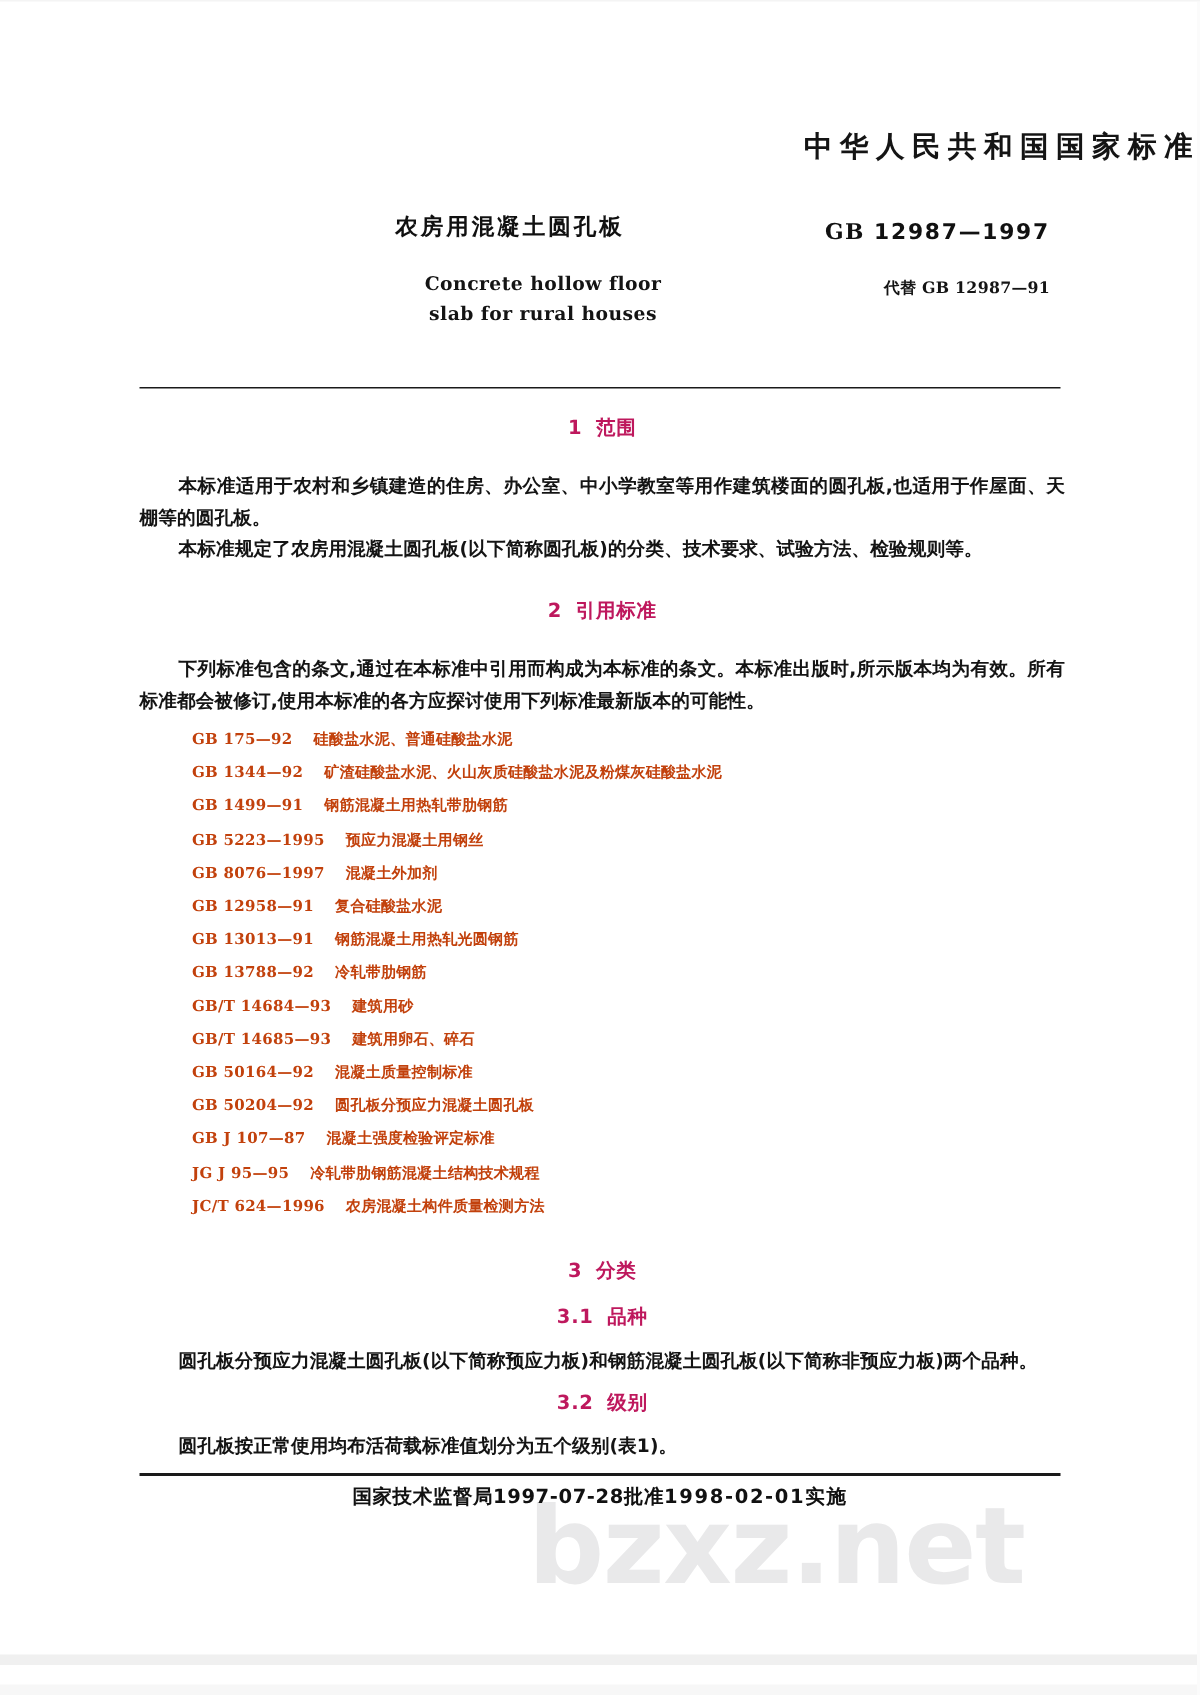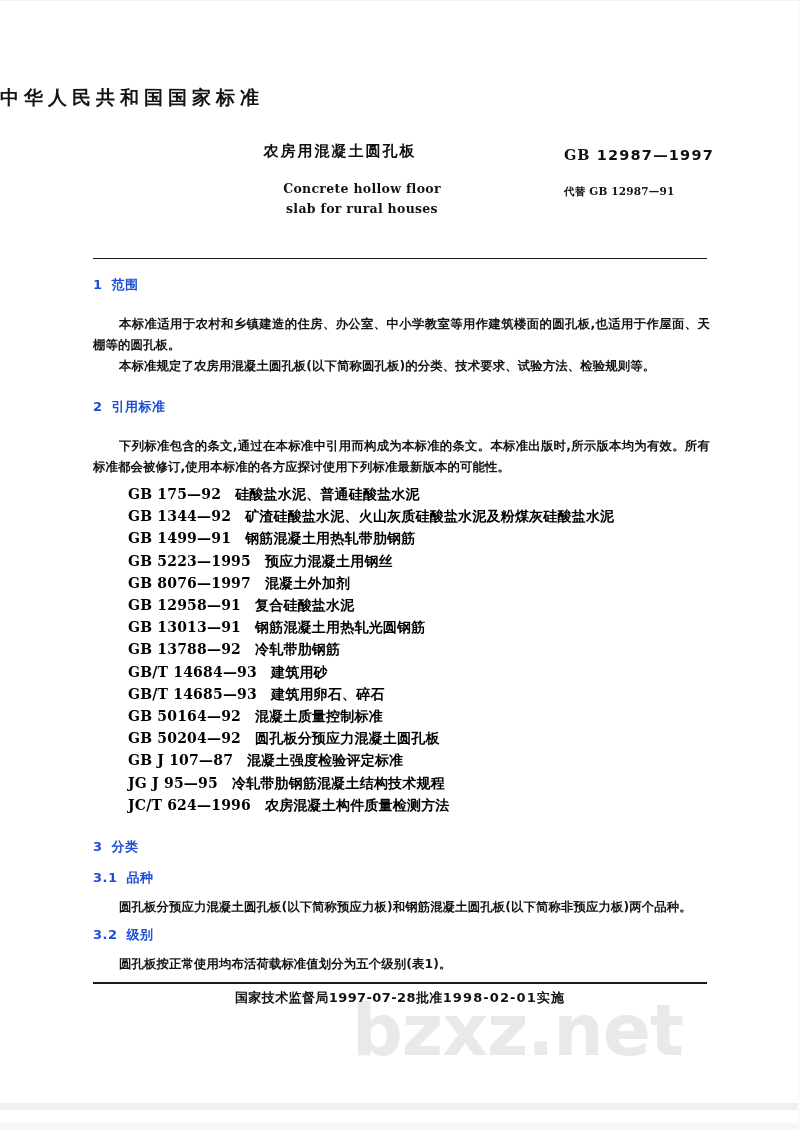--- a/index.html
+++ b/index.html
@@ -50,21 +50,21 @@
   }
 
   #content {
     position: relative;
     z-index: 2;
     padding: 0;
   }
 
   
   .nat-std {
-    text-align: left;
+    text-align: right;
     font-family: Liberation Mono, monospace;
     font-weight: bold;
     font-size: 19px;
     letter-spacing: 5px;
     color: #141414;
     margin: 0;
     padding-top: 84px;
   }
 
   .title-row {
@@ -91,23 +91,23 @@
     letter-spacing: 0.3px;
     padding-right: 120px;
     margin-top: 18px;
     line-height: 20px;
     padding-left: 44px;
   }
   .subtitle div { margin: 0; }
 
   .std-no {
     position: absolute;
-    right: 86px;
+    right: 100px;
     top: 4px;
-    text-align: left;
+    text-align: right;
     white-space: nowrap;
   }
   .std-no .gb-code {
     font-family: "DejaVu Serif", "Liberation Serif", serif;
     font-weight: bold;
     font-size: 14.5px;
     letter-spacing: 1px;
     color: #111;
   }
   .std-no .gb-code .num {
@@ -138,22 +138,23 @@
   
   .body-wrap {
     padding: 0 90px 0 93px;
     color: #111;
   }
   .sec-head {
     font-family: "DejaVu Sans", "Liberation Sans", sans-serif;
     font-weight: bold;
     font-size: 13px;
     letter-spacing: 0.5px;
-    color: #1d4ed8;
-    margin: 0;
+    color: #be185d;
+    margin: 0;
+    text-align: center;
   }
   .sec-head .n { margin-right: 9px; }
 
   p.para {
     font-family: "DejaVu Sans", "Liberation Sans", sans-serif;
     font-weight: bold;
     font-size: 12.4px;
     line-height: 21px;
     letter-spacing: 0.1px;
     color: #141414;
@@ -168,24 +169,24 @@
   .sp-d { height: 9px; }
 
   
   ul.ref-list {
     list-style: none;
     margin: 6px 0 0 0;
     padding: 0 0 0 35px;
   }
   ul.ref-list li {
     font-family: "DejaVu Sans", "Liberation Sans", sans-serif;
-    font-size: 14px;
+    font-size: 10px;
     font-weight: bold;
     line-height: 22.2px;
-    color: #000000;
+    color: #c2410c;
     white-space: nowrap;
   }
   ul.ref-list li .code {
     font-family: "DejaVu Serif", "Liberation Serif", serif;
     font-weight: bold;
     letter-spacing: 0.2px;
   }
   ul.ref-list li .name {
     margin-left: 14px;
     letter-spacing: 0.2px;

